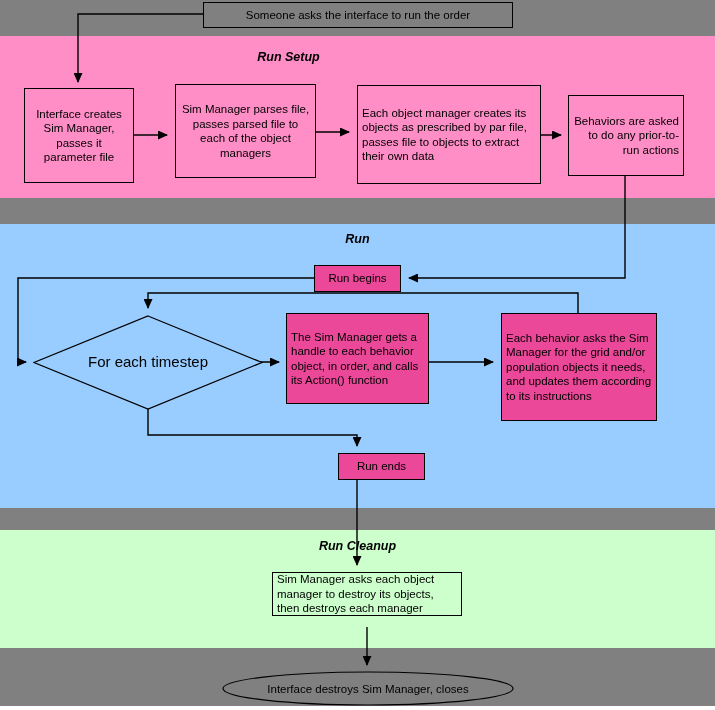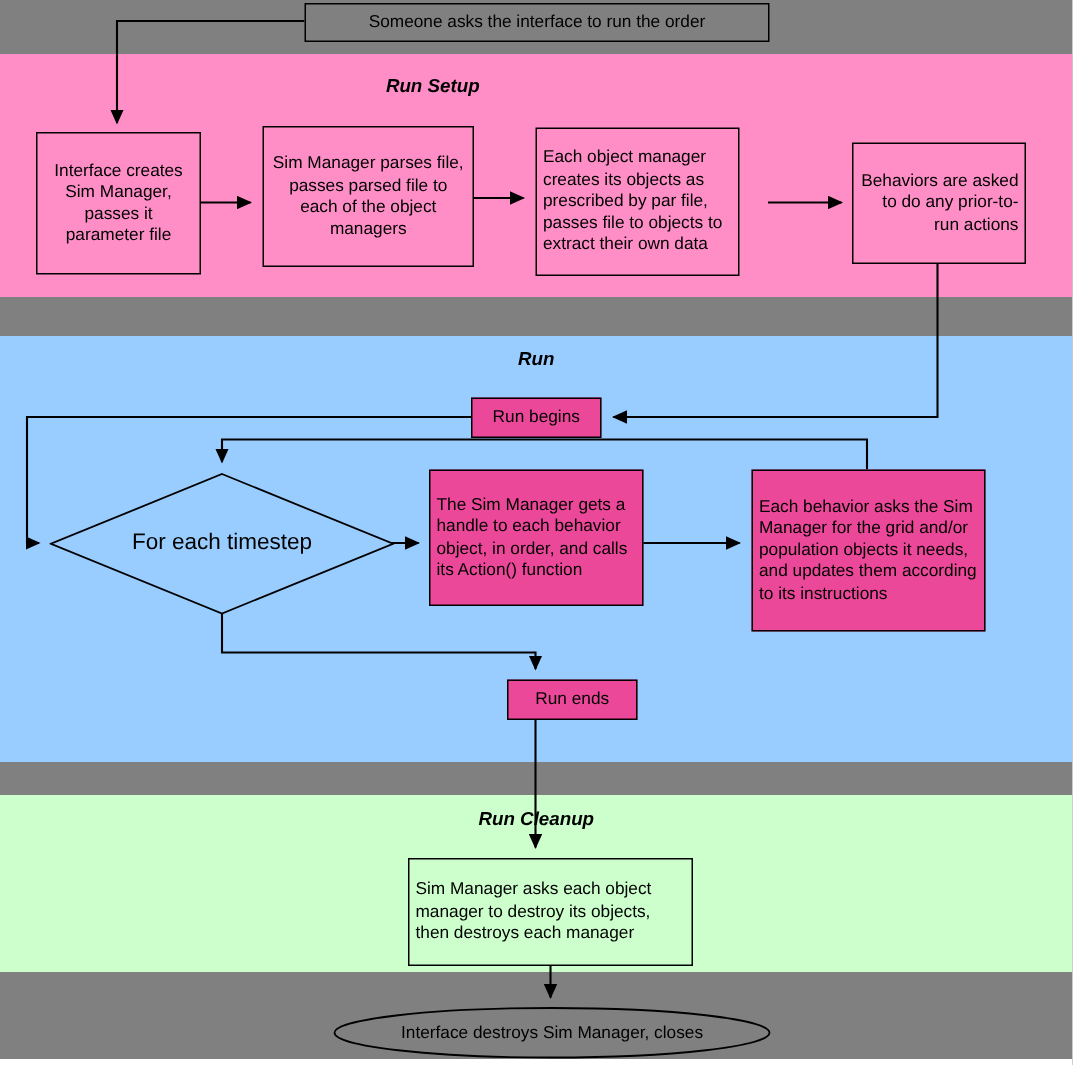--- a/index.html
+++ b/index.html
@@ -119,40 +119,40 @@
   <div class="band-title" style="left:0;top:50px;width:577px;">Run Setup</div>
   <div class="band-title" style="left:0;top:232px;width:715px;">Run</div>
   <div class="band-title" style="left:0;top:539px;width:715px;">Run Cleanup</div>
 
   <div class="node node-gray" style="left:203px;top:2px;width:310px;height:26px;">Someone asks the interface to run the order</div>
 
   <div class="node node-pink" style="left:24px;top:88px;width:110px;height:95px;">Interface creates Sim Manager, passes it parameter file</div>
 
   <div class="node node-pink" style="left:175px;top:84px;width:141px;height:94px;">Sim Manager parses file, passes parsed file to each of the object managers</div>
 
-  <div class="node node-pink left-align" style="left:357px;top:85px;width:136px;height:99px;">Each object manager creates its objects as prescribed by par file, passes file to objects to extract their own data</div>
+  <div class="node node-pink left-align" style="left:357px;top:85px;width:184px;height:99px;">Each object manager creates its objects as prescribed by par file, passes file to objects to extract their own data</div>
 
   <div class="node node-pink" style="left:568px;top:95px;width:116px;height:81px;text-align:right;">Behaviors are asked to do any prior-to-run actions</div>
 
   <div class="node node-blue" style="left:314px;top:265px;width:87px;height:27px;">Run begins</div>
 
   <div class="diamond-wrap" style="left:33px;top:315px;width:230px;height:95px;">
     <svg width="230" height="95" viewBox="0 0 230 95">
       <polygon points="115,1 229,47.5 115,94 1,47.5" fill="#99ccff" stroke="#000" stroke-width="1.2"></polygon>
     </svg>
     <div class="diamond-label">For each timestep</div>
   </div>
 
   <div class="node node-blue left-align" style="left:286px;top:313px;width:143px;height:91px;">The Sim Manager gets a handle to each behavior object, in order, and calls its Action() function</div>
 
   <div class="node node-blue left-align" style="left:501px;top:313px;width:156px;height:108px;">Each behavior asks the Sim Manager for the grid and/or population objects it needs, and updates them according to its instructions</div>
 
   <div class="node node-blue" style="left:314px;top:453px;width:87px;height:27px;margin-left:24px;">Run ends</div>
 
-  <div class="node node-green left-align" style="left:272px;top:572px;width:190px;height:72px;">Sim Manager asks each object manager to destroy its objects, then destroys each manager</div>
+  <div class="node node-green left-align" style="left:272px;top:572px;width:190px;height:44px;">Sim Manager asks each object manager to destroy its objects, then destroys each manager</div>
 
   <div class="ellipse-wrap" style="left:222px;top:671px;width:292px;height:35px;">
     <svg width="292" height="35" viewBox="0 0 292 35">
       <ellipse cx="146" cy="17.5" rx="145" ry="16.5" fill="#808080" stroke="#000" stroke-width="1.2"></ellipse>
     </svg>
     <div class="ellipse-label">Interface destroys Sim Manager, closes</div>
   </div>
 
 </div>
 

